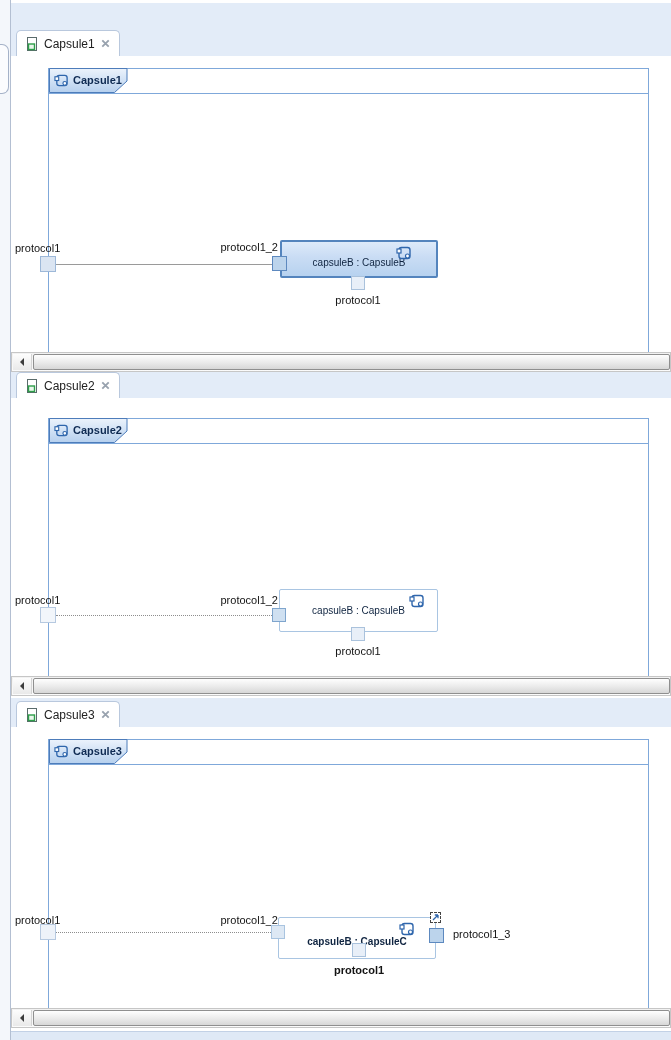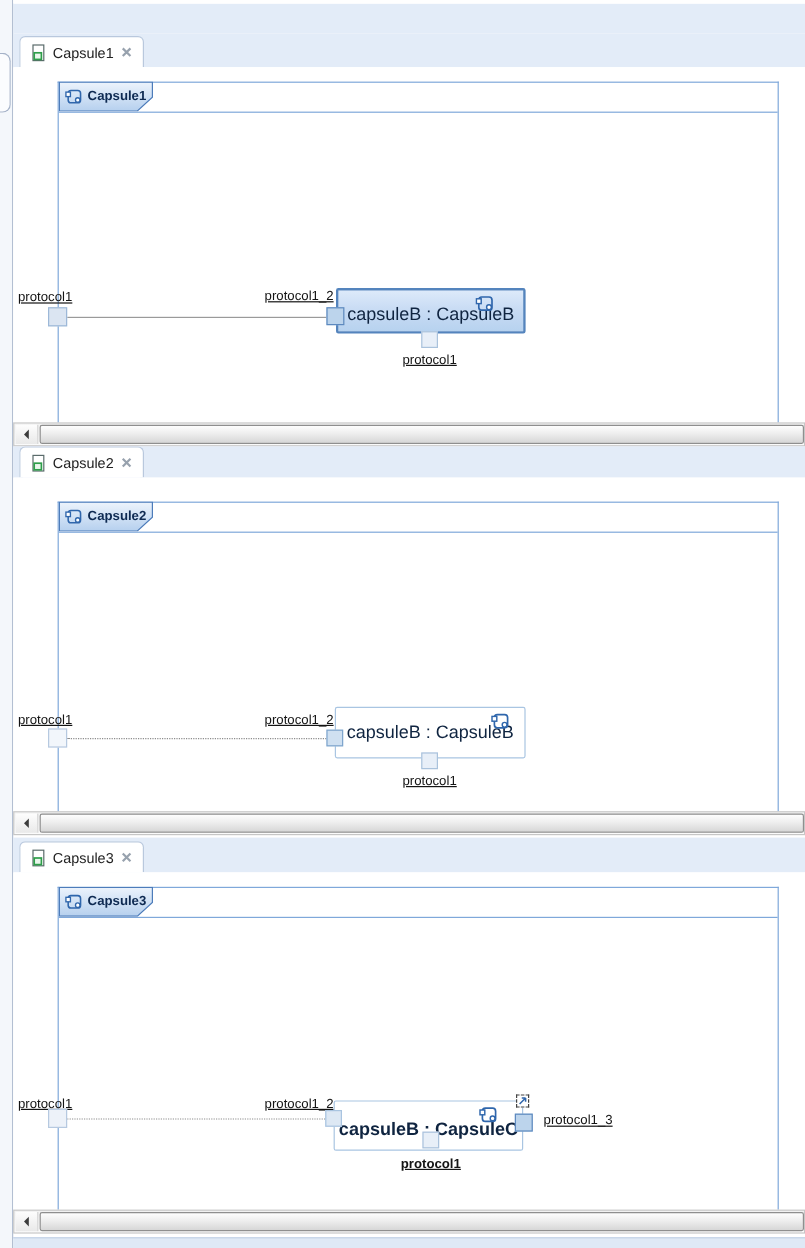--- a/index.html
+++ b/index.html
@@ -22,32 +22,32 @@
   
   .canvas{position:absolute;left:11px;right:0;background:#ffffff;}
   .frame{position:absolute;box-sizing:border-box;border:1px solid #7fa8da;border-bottom:none;}
   .frame-headline{position:absolute;left:0;right:0;top:24px;height:1px;background:#7fa8da;}
   .pentagon{position:absolute;width:79px;height:25px;}
   .pentagon-content{position:absolute;left:0;top:0;width:79px;height:24px;display:flex;align-items:center;gap:4px;padding-left:5px;box-sizing:border-box;}
   .frame-name{font-size:11px;font-weight:bold;color:#0e2a52;}
   .part{position:absolute;box-sizing:border-box;border-radius:2px;display:flex;align-items:center;justify-content:center;}
   .part.selected{background:linear-gradient(180deg,#ddeafa 0%,#c9dcf4 45%,#b7d2ef 100%);border:2px solid #5484bd;}
   .part.plain{background:#ffffff;border:1px solid #a9c5e2;}
-  .part-name{font-size:15px;color:#0f2440;white-space:nowrap;}
+  .part-name{font-size:10px;color:#0f2440;white-space:nowrap;}
   .part-name.bold{font-weight:bold;}
   .part-icon{position:absolute;top:3px;}
   .decorator{position:absolute;width:11px;height:11px;right:-6px;top:-6px;background:#ffffff;border:1px dashed #444;box-sizing:border-box;display:flex;align-items:center;justify-content:center;}
   .port{position:absolute;box-sizing:border-box;border:1px solid #aac2dc;background:#e8eff8;}
   .port.blue{background:#bcd4ec;border-color:#5d89bf;}
   .port.mid{background:#cfe0f1;border-color:#7fa5cd;}
   .port.faint{background:#f2f6fb;border-color:#b6c9e0;}
   .port.soft{background:#dde8f4;border-color:#a9c4e0;}
   .conn{position:absolute;height:0;border-top:1px solid #9a9a9a;}
   .conn.dotted{border-top-style:dotted;border-top-color:#8d8d8d;}
-  .dlabel{position:absolute;font-size:11px;color:#141414;white-space:nowrap;text-decoration:underline;}
+  .dlabel{position:absolute;font-size:11px;color:#141414;white-space:nowrap;}
   .dlabel.r{text-align:right;}
   .dlabel.c{text-align:center;}
   .dlabel.bold{font-weight:bold;}
   
   .hscroll{position:absolute;left:11px;right:0;height:20px;box-sizing:border-box;border:1px solid #c6c6c6;background:linear-gradient(180deg,#f2f2f2,#fbfbfb);}
   .sb-btn{position:absolute;left:1px;top:1px;width:18px;height:16px;background:linear-gradient(180deg,#fdfdfd,#e9e9e9);border-right:1px solid #d4d4d4;display:flex;align-items:center;justify-content:center;}
   .sb-thumb{position:absolute;left:21px;right:0;top:1px;height:16px;box-sizing:border-box;border:1px solid #8f8f8f;border-radius:2px;background:linear-gradient(180deg,#fefefe 0%,#ececec 50%,#d7d7d7 100%);}
   .bottom-band{position:absolute;left:11px;right:0;top:1031px;height:9px;background:#dfe9f6;border-top:1px solid #c2d1e6;}
   .topwhite{position:absolute;left:11px;right:0;top:0;height:3px;background:#fff;}
 </style>

